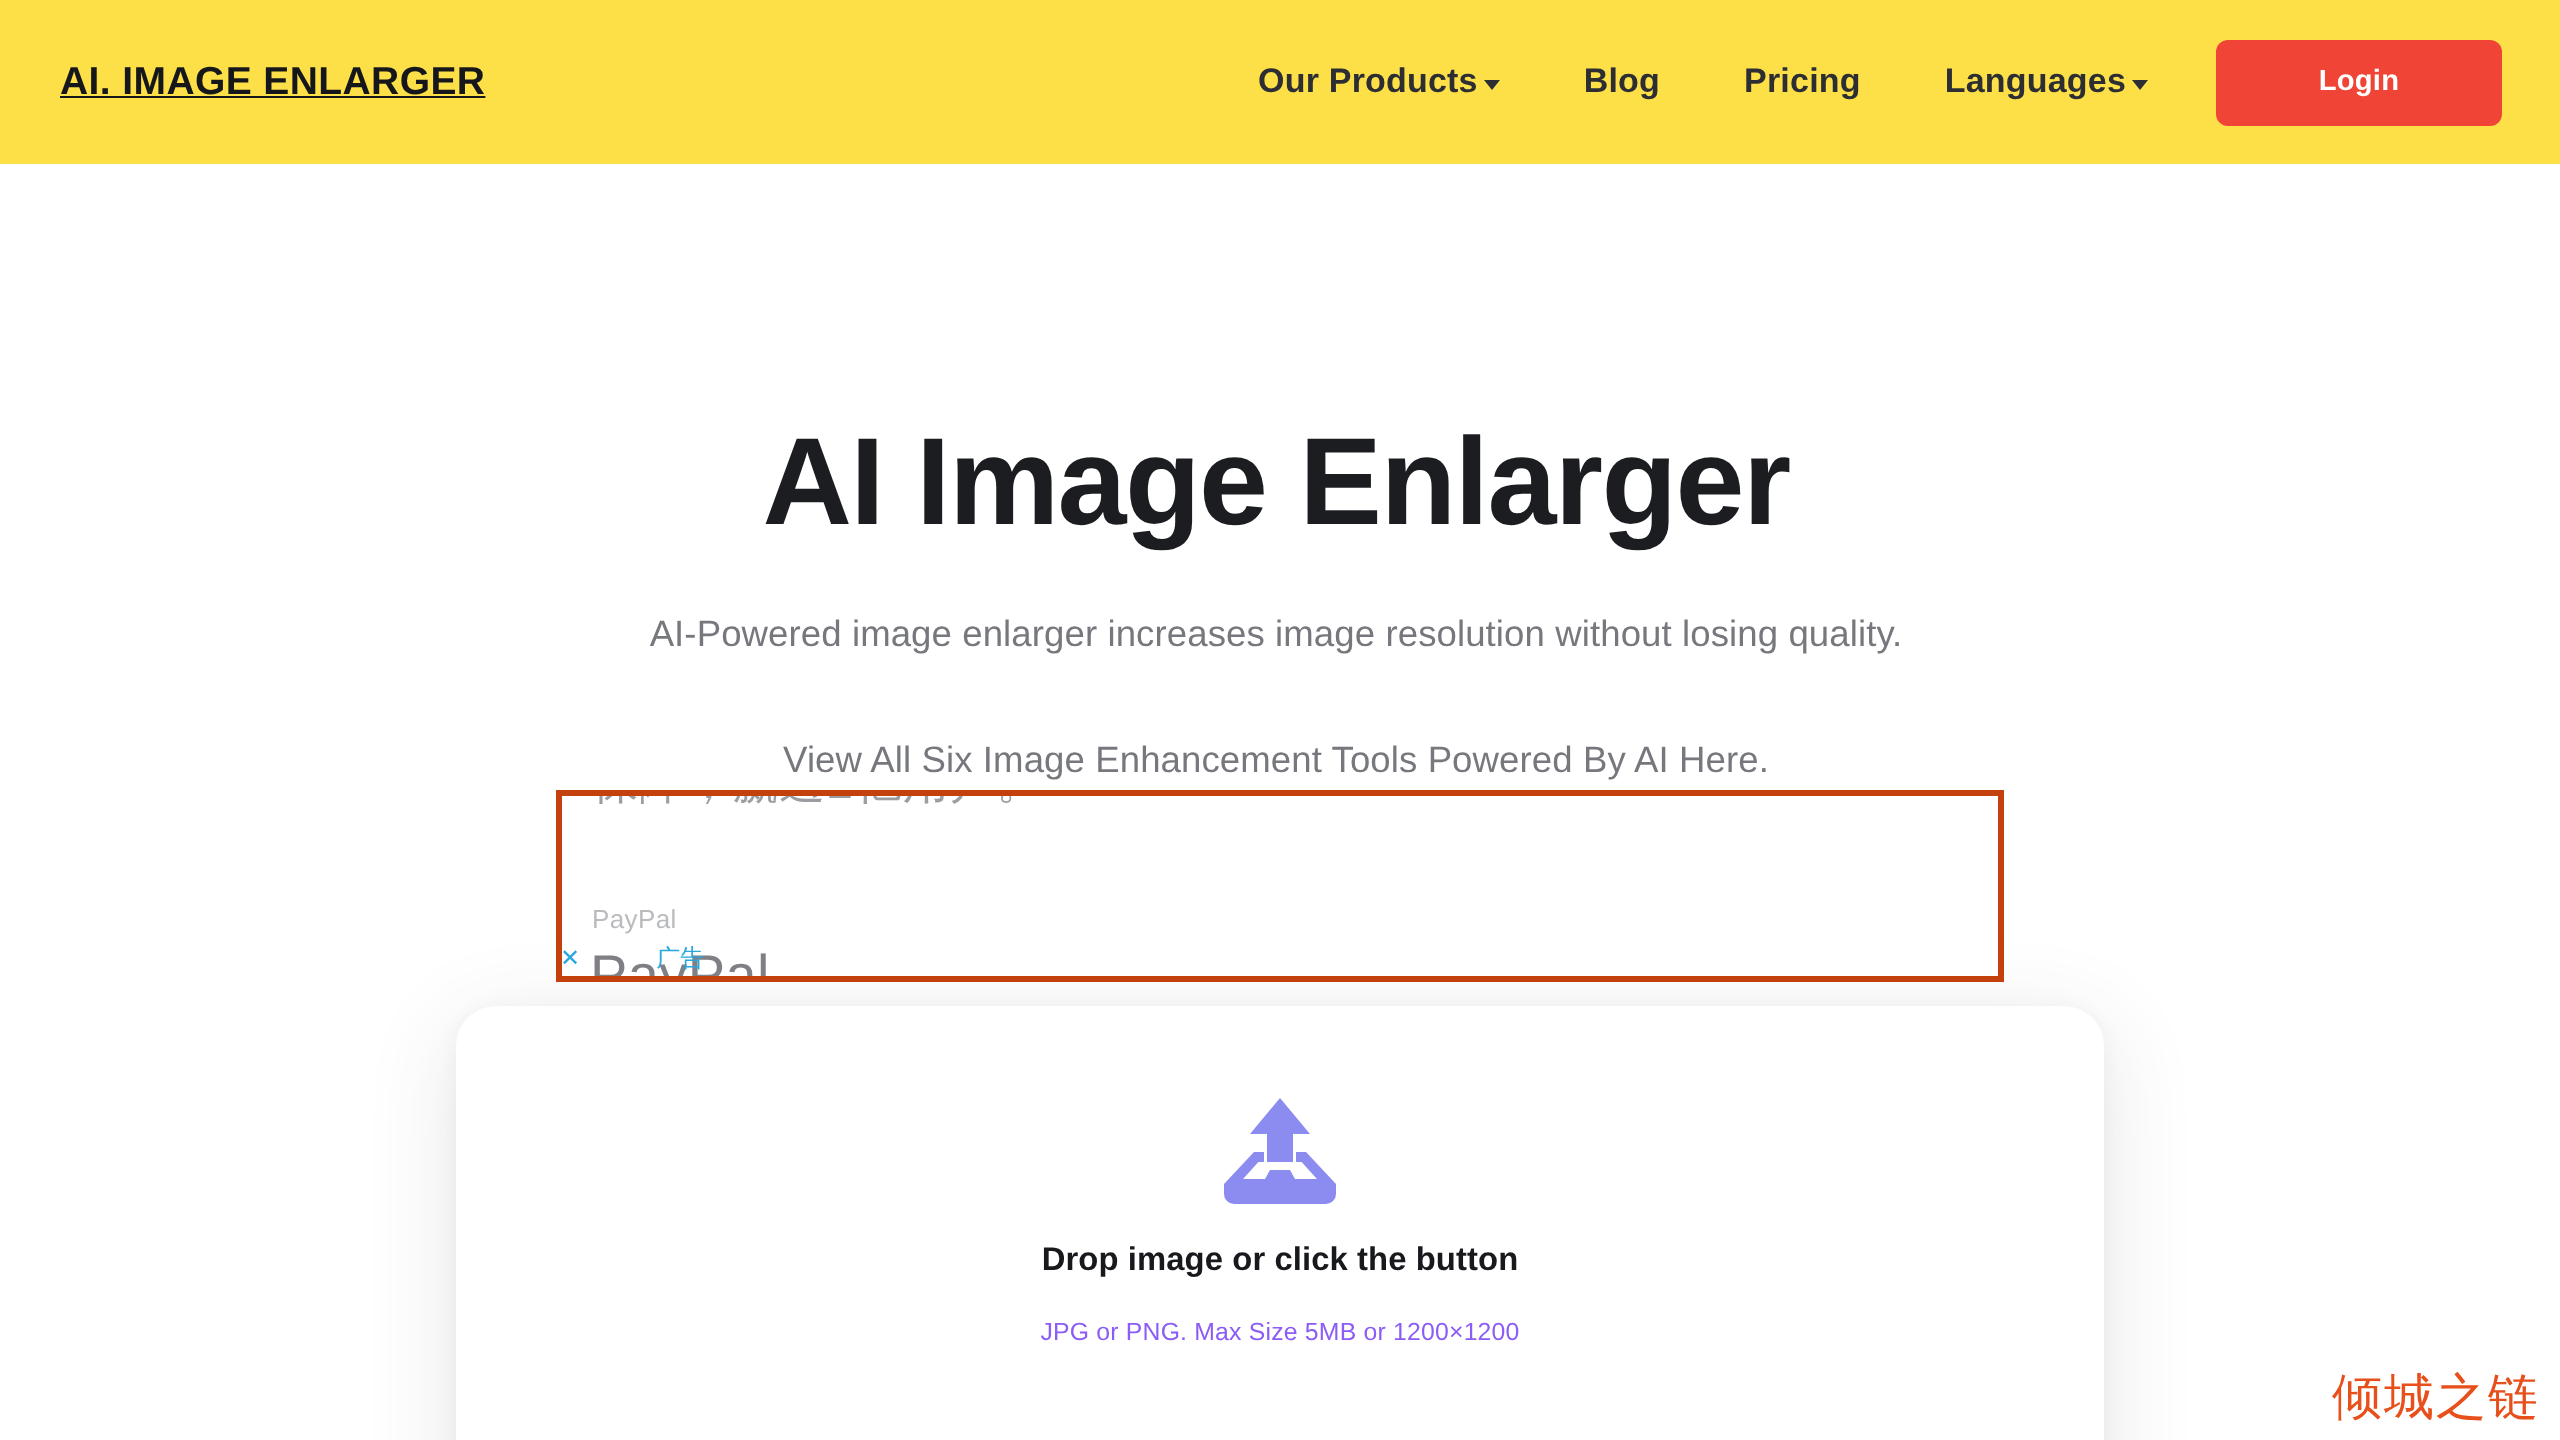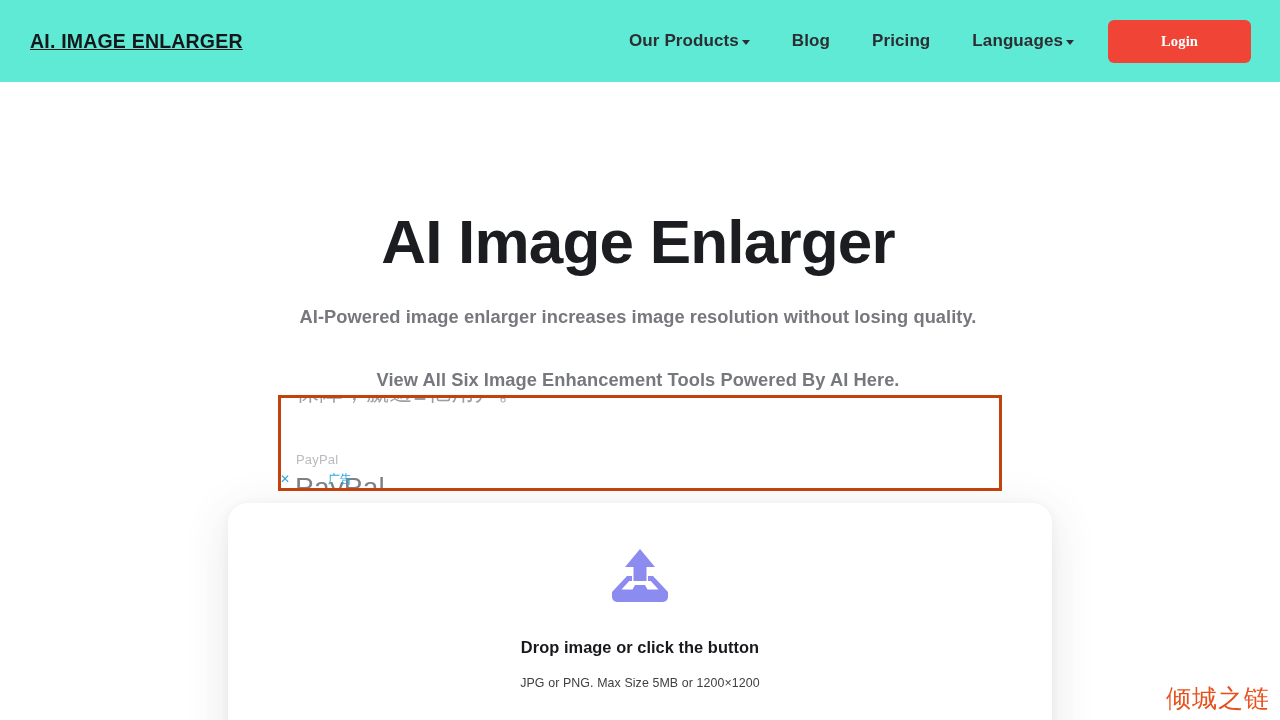--- a/index.html
+++ b/index.html
@@ -19,21 +19,21 @@
   }
 
   
   .site-header {
     position: absolute;
     top: 0; left: 0;
     width: 1280px;
     height: 82px;
     display: flex;
     align-items: center;
-    background: #5eead4;
+    background: #fde047;
     z-index: 5;
   }
 
   .brand {
     position: absolute;
     left: 30px;
     top: 30px;
     font-size: 19.5px;
     font-weight: 700;
     letter-spacing: 0.2px;
@@ -86,21 +86,21 @@
     height: 43px;
     margin-left: 13px;
     background: #ef4436;
     color: #ffffff;
     font-size: 14.6px;
     font-weight: 700;
     border: none;
     border-radius: 6px;
     cursor: pointer;
     letter-spacing: 0.1px;
-    font-family: Liberation Serif, serif;
+    font-family: Liberation Sans, sans-serif;
   }
 
   
   .hero {
     position: absolute;
     top: 210px;
     left: 0;
     width: 1276px;
     text-align: center;
   }
@@ -110,21 +110,21 @@
     line-height: 1.02;
     font-weight: 800;
     letter-spacing: -0.8px;
     color: #1c1d21;
   }
 
   .hero-sub {
     margin-top: 24px;
     font-size: 18.3px;
     line-height: 39px;
-    font-weight: 700;
+    font-weight: 400;
     color: #76787d;
     letter-spacing: 0.05px;
   }
 
   
   .upload-card {
     position: absolute;
     left: 228px;
     top: 503px;
     width: 824px;
@@ -146,32 +146,32 @@
   }
 
   .upload-icon {
     display: block;
     margin: 0 auto;
     width: 64px;
     height: 58px;
   }
 
   .drop-title {
-    margin-top: 33px;
+    margin-top: 16px;
     font-size: 16.4px;
     font-weight: 700;
     color: #18191d;
     letter-spacing: 0.05px;
   }
 
   .drop-hint {
     margin-top: 19px;
     font-size: 12.4px;
     font-weight: 400;
-    color: #404040;
+    color: #8b5cf6;
     letter-spacing: 0.1px;
   }
 
   
   .ad-overlay {
     position: absolute;
     left: 278px;
     top: 395px;
     width: 724px;
     height: 96px;

